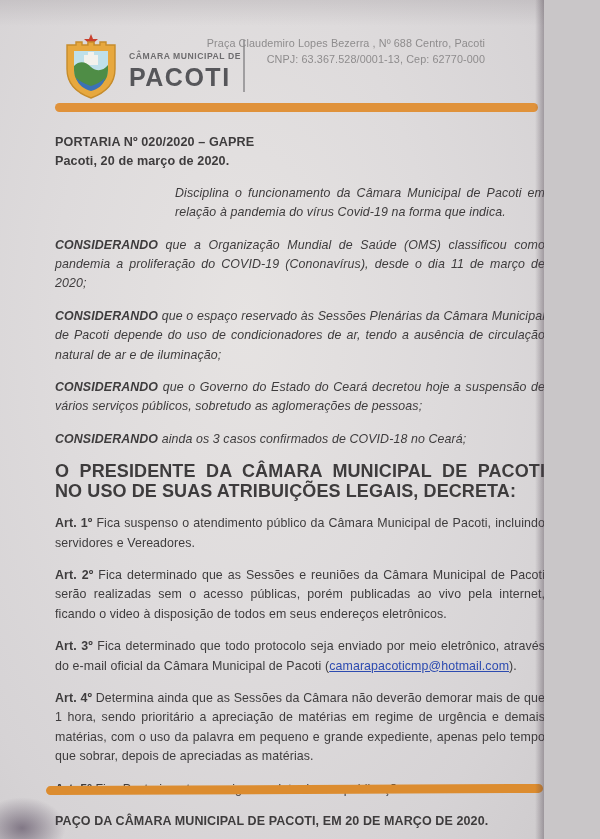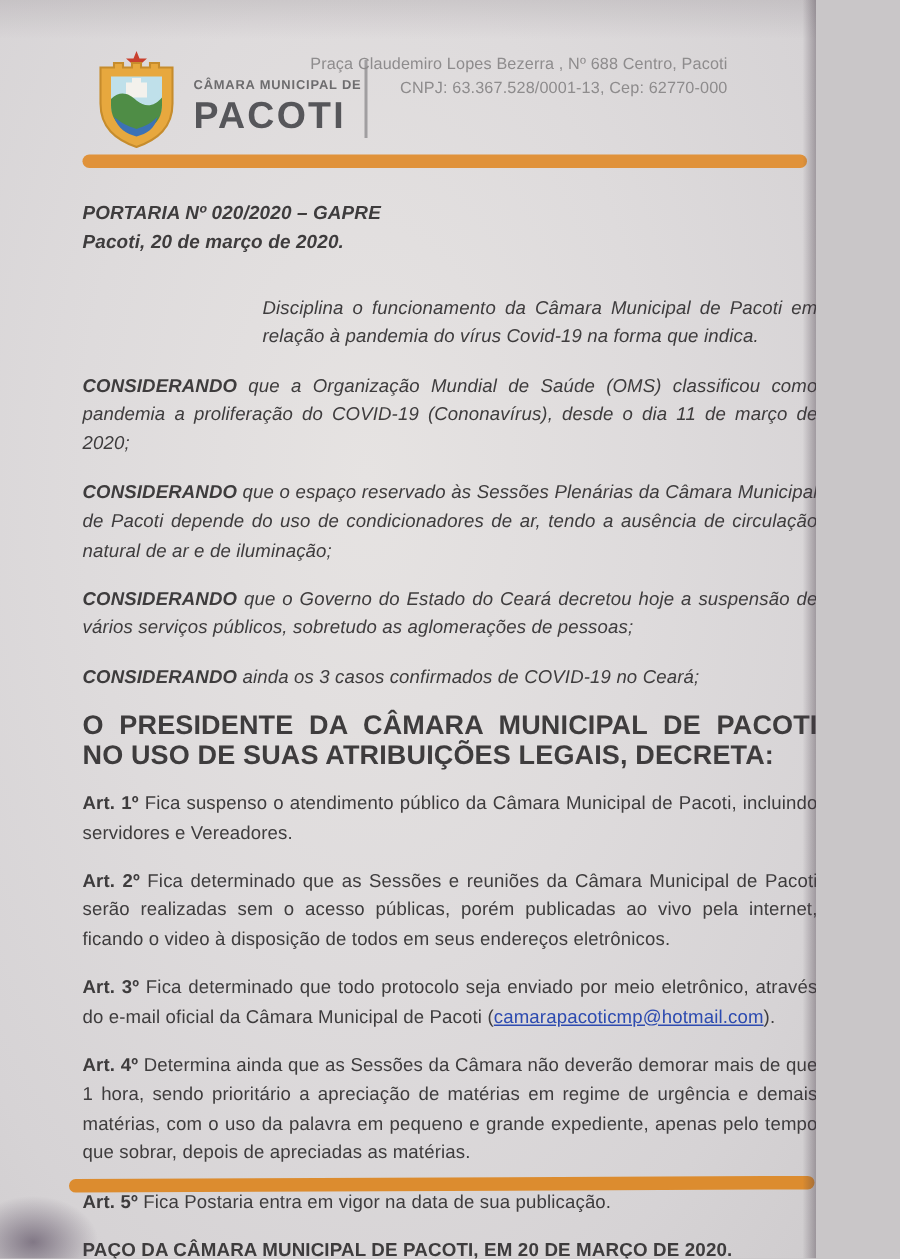--- a/index.html
+++ b/index.html
@@ -55,21 +55,21 @@
   .bar-bottom { left:46px; top:785px; width:497px; background:#dc8c2f; transform:rotate(-.25deg); }
 
   
   .doc {
     position:absolute; left:55px; top:133px; width:490px;
     font-size:12.4px; line-height:19.4px; letter-spacing:.1px;
     text-align:justify;
   }
   .doc p { margin-bottom:13px; }
   b.lead { font-weight:bold; }
-  .title-block { margin-bottom:24px;font-style:italic; }
+  .title-block { margin-bottom:12px; }
   .title-block div { font-weight:bold; font-size:12.6px; }
   .ementa {
     margin-left:120px; font-style:italic; margin-bottom:15px;
   }
   .considerando { font-style:italic; }
   .considerando b { font-style:italic; }
   .decreta { font-weight:bold; font-size:18px; margin-bottom:14px; }
   .email-link { color:#2d4bb0; text-decoration:underline; }
   .closing { font-weight:bold; font-size:12.5px; margin-top:2px; }
 </style>
@@ -113,21 +113,21 @@
     </div>
 
     <p class="ementa">Disciplina o funcionamento da Câmara Municipal de Pacoti em relação à pandemia do vírus Covid-19 na forma que indica.</p>
 
     <p class="considerando"><b class="lead">CONSIDERANDO</b><span> que a Organização Mundial de Saúde (OMS) classificou como pandemia a proliferação do COVID-19 (Cononavírus), desde o dia 11 de março de 2020;</span></p>
 
     <p class="considerando"><b class="lead">CONSIDERANDO</b><span> que o espaço reservado às Sessões Plenárias da Câmara Municipal de Pacoti depende do uso de condicionadores de ar, tendo a ausência de circulação natural de ar e de iluminação;</span></p>
 
     <p class="considerando"><b class="lead">CONSIDERANDO</b><span> que o Governo do Estado do Ceará decretou hoje a suspensão de vários serviços públicos, sobretudo as aglomerações de pessoas;</span></p>
 
-    <p class="considerando"><b class="lead">CONSIDERANDO</b><span> ainda os 3 casos confirmados de COVID-19 no Ceará;</span></p>
+    <p class="considerando"><b class="lead">CONSIDERANDO</b><span> ainda os 3 casos confirmados de COVID-18 no Ceará;</span></p>
 
     <p class="decreta">O PRESIDENTE DA CÂMARA MUNICIPAL DE PACOTI NO USO DE SUAS ATRIBUIÇÕES LEGAIS, DECRETA:</p>
 
     <p><b class="lead">Art. 1º</b><span> Fica suspenso o atendimento público da Câmara Municipal de Pacoti, incluindo servidores e Vereadores.</span></p>
 
     <p><b class="lead">Art. 2º</b><span> Fica determinado que as Sessões e reuniões da Câmara Municipal de Pacoti serão realizadas sem o acesso públicas, porém publicadas ao vivo pela internet, ficando o video à disposição de todos em seus endereços eletrônicos.</span></p>
 
     <p><b class="lead">Art. 3º</b><span> Fica determinado que todo protocolo seja enviado por meio eletrônico, através do e-mail oficial da Câmara Municipal de Pacoti (</span><span class="email-link">camarapacoticmp@hotmail.com</span><span>).</span></p>
 
     <p><b class="lead">Art. 4º</b><span> Determina ainda que as Sessões da Câmara não deverão demorar mais de que 1 hora, sendo prioritário a apreciação de matérias em regime de urgência e demais matérias, com o uso da palavra em pequeno e grande expediente, apenas pelo tempo que sobrar, depois de apreciadas as matérias.</span></p>

